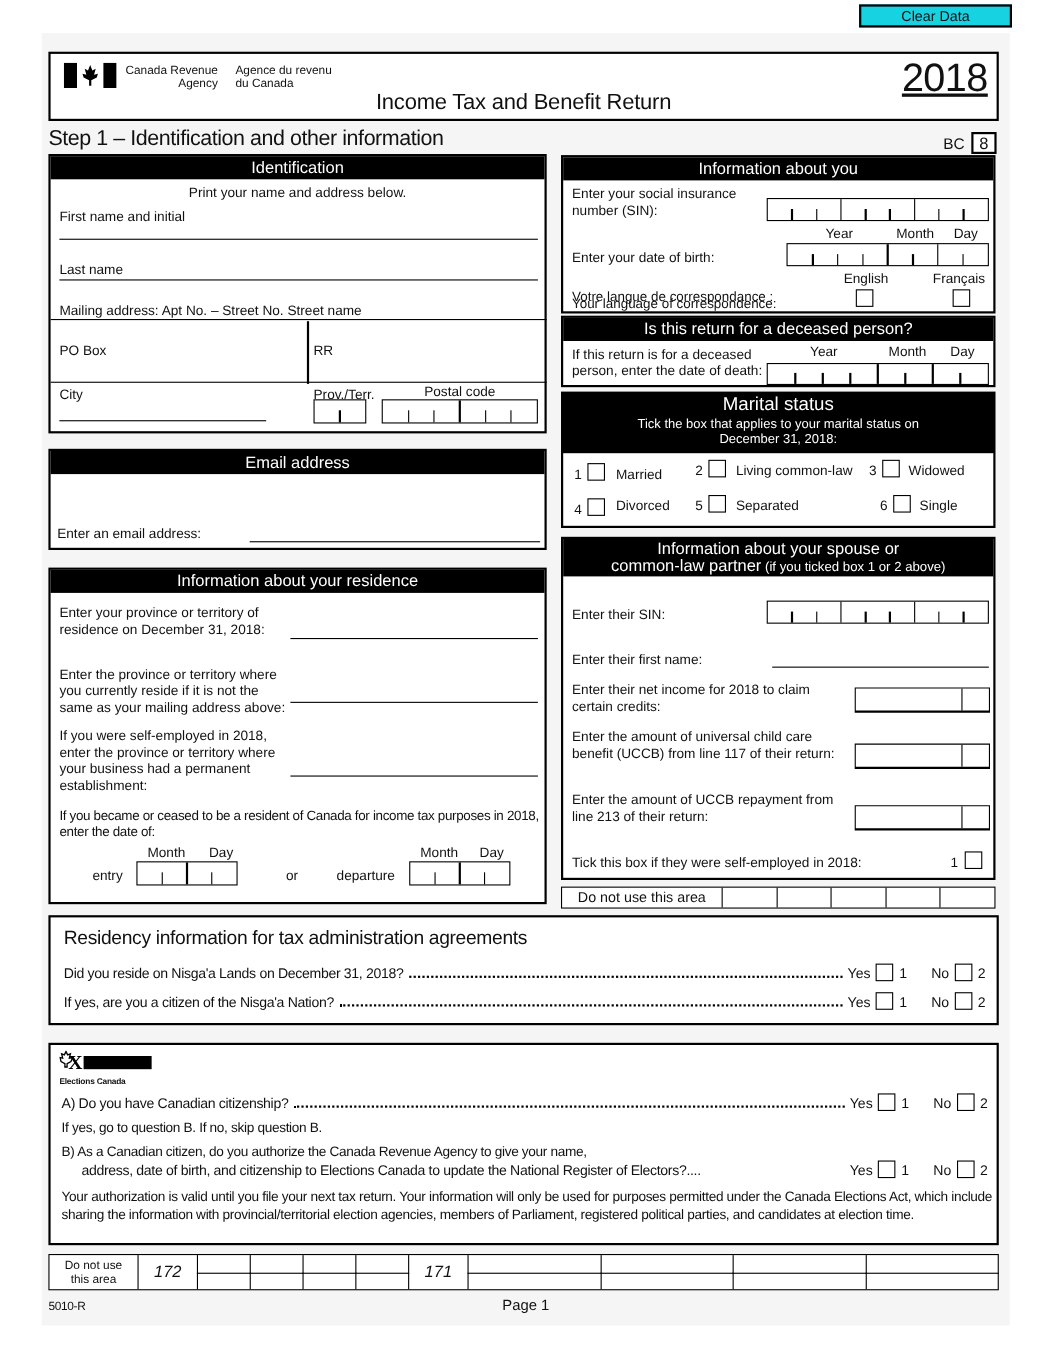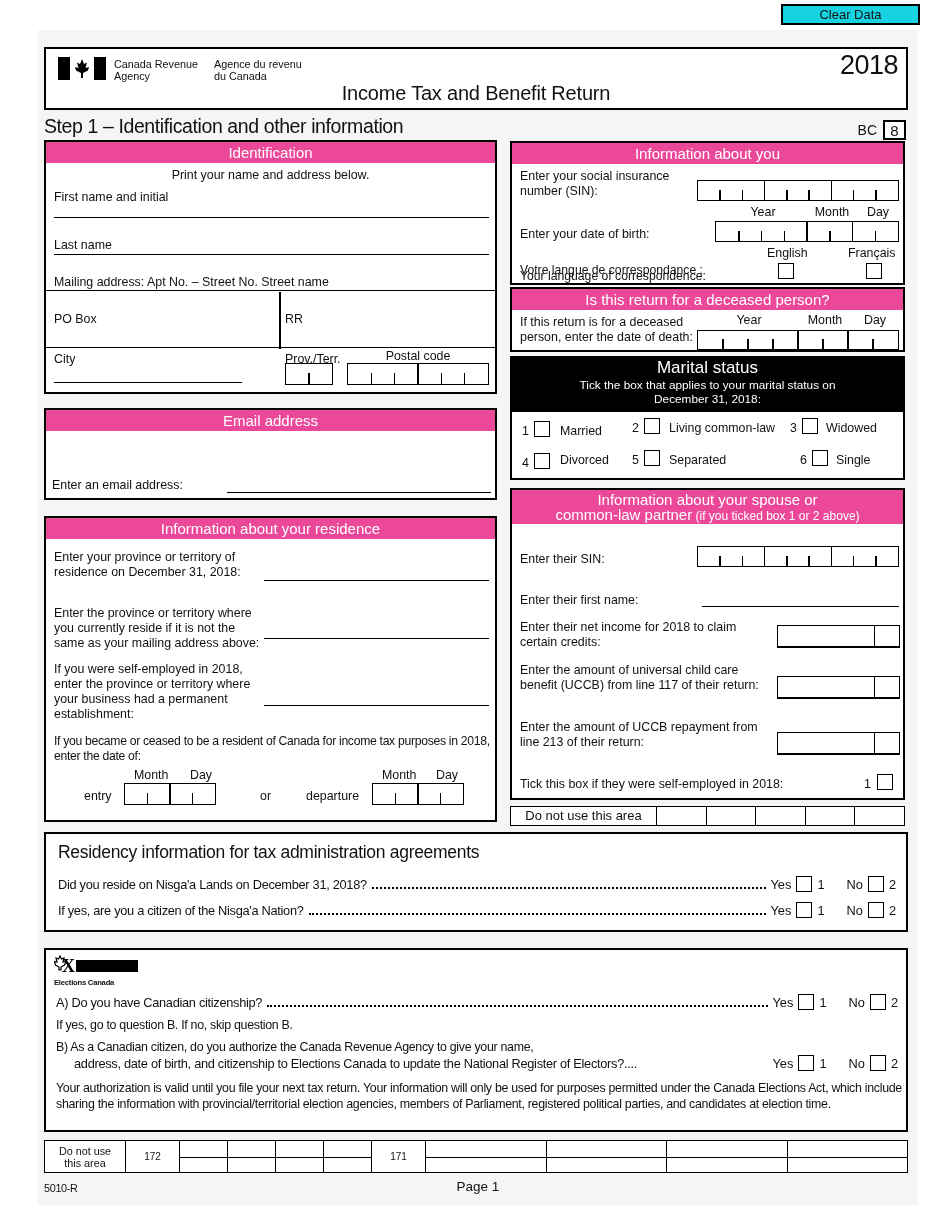--- a/index.html
+++ b/index.html
@@ -9,21 +9,21 @@
   .abs { position:absolute; }
   .page { position:absolute; left:38px; top:30px; width:880px; height:1175px; background:#f5f5f5; }
 
   .clear-btn { position:absolute; left:781px; top:4px; width:139px; height:21px;
     background:#17d3e2; border:2px solid #000; font-size:13px; text-align:center; line-height:17px; cursor:pointer; }
   .protected { position:absolute; left:0; top:27px; width:918px; text-align:right; }
   .protected b { font-size:13.5px; font-weight:bold; }
   .protected span { font-size:11px; }
 
   .box { position:absolute; background:#fff; border:2px solid #000; }
-  .bar { background:#ec4899; color:#fff; text-align:center; font-size:15px; line-height:21px; white-space:nowrap; overflow:hidden; }
+  .bar { background:#000000; color:#fff; text-align:center; font-size:15px; line-height:21px; white-space:nowrap; overflow:hidden; }
 
   .t124 { font-size:12.4px; line-height:1.22; }
   .t12 { font-size:12.2px; line-height:1.25; }
   .cond { letter-spacing:-0.3px; }
 
   .ul { position:absolute; border-bottom:1.5px solid #000; }
 
   .comb { position:absolute; border:1.5px solid #000; display:flex; background:#fff; }
   .comb i { flex:1; position:relative; display:block; }
   .comb i + i::before { content:''; position:absolute; left:-0.75px; bottom:0; width:1.5px; height:55%; background:#000; }
@@ -35,32 +35,32 @@
   .cb { position:absolute; width:16px; height:16px; border:1.8px solid #000; background:#fff; }
   .cbi { display:inline-block; width:16px; height:16px; border:1.8px solid #000; background:#fff; flex:none; }
 
   .qrow { position:absolute; display:flex; align-items:flex-end; }
   .qrow .qt { white-space:nowrap; font-size:12.8px; }
   .dots { flex:1; border-bottom:2.2px dotted #000; margin:0 5px 3px 5px; height:10px; }
   .yn { display:flex; align-items:center; gap:5px; font-size:12.8px; white-space:nowrap; }
   .yn .gap { width:12px; }
 
   .head-title { position:absolute; width:100%; text-align:center; font-size:20px; letter-spacing:-0.2px; }
-  .year-big { position:absolute; right:8px; top:1px; font-size:27px; letter-spacing:-0.5px; }
+  .year-big { position:absolute; right:8px; top:1px; font-size:36px; letter-spacing:-0.5px;text-decoration:underline; }
 
   .step { position:absolute; left:6px; top:85px; font-size:19.5px; font-weight:500; letter-spacing:-0.4px; }
   .bc-wrap { position:absolute; right:12px; top:90px; display:flex; align-items:center; gap:6px; font-size:14px; }
   .bc-box { width:23px; height:20px; border:2px solid #000; background:#fff; text-align:center; font-size:15px; line-height:17px; }
 
   .btable { position:absolute; left:6px; top:1110px; width:864px; height:33px; background:#fff;
     border:1.5px solid #000; display:flex; }
   .btable > div { border-left:1.5px solid #000; }
   .btable > div:first-child { border-left:none; }
   .bt-label { width:80px; font-size:10.8px; text-align:center; display:flex; flex-direction:column; justify-content:center; }
-  .bt-code { width:54px; font-size:10px; text-align:right; display:flex; align-items:center; justify-content:center; }
+  .bt-code { width:54px; font-size:15px; text-align:right; display:flex; align-items:center; justify-content:center;font-style:italic; }
   .bt-split { width:48px; position:relative; }
   .bt-split::after { content:''; position:absolute; left:-1px; right:-1px; top:50%; height:1.5px; background:#000; }
   .bt-wide { flex:1; }
 
   .logo-flag { position:absolute; left:12px; top:8px; }
   .agency { position:absolute; font-size:10.8px; line-height:1.15; }
 
   .ec-caption { position:absolute; font-size:7.6px; font-weight:bold; letter-spacing:-0.2px; }
 </style>
 </head>
@@ -77,21 +77,21 @@
   <div class="page">
 
     <div class="box" style="left:6px; top:17px; width:864px; height:63px;">
       <div class="logo-flag">
         <svg width="48" height="23" viewBox="0 0 48 23">
           <rect x="0" y="0" width="12" height="23" fill="#000"></rect>
           <rect x="36" y="0" width="12" height="23" fill="#000"></rect>
           <path d="M24 2 L26 7 L29 5.5 L27.5 11 L31 10 L30 13.5 L25 16 L25 21 L23 21 L23 16 L18 13.5 L17 10 L20.5 11 L19 5.5 L22 7 Z" fill="#000"></path>
         </svg>
       </div>
-      <div class="agency" style="left:68px; top:9px;">
+      <div class="agency" style="left:68px; top:9px;text-align:right;">
         <div>Canada Revenue</div>
           <div>Agency</div>
       </div>
       <div class="agency" style="left:168px; top:9px;">
         <div>Agence du revenu</div>
           <div>du Canada</div>
       </div>
       <div class="head-title" style="bottom:3px;">Income Tax and Benefit Return</div>
       <div class="year-big">2018</div>
     </div>

